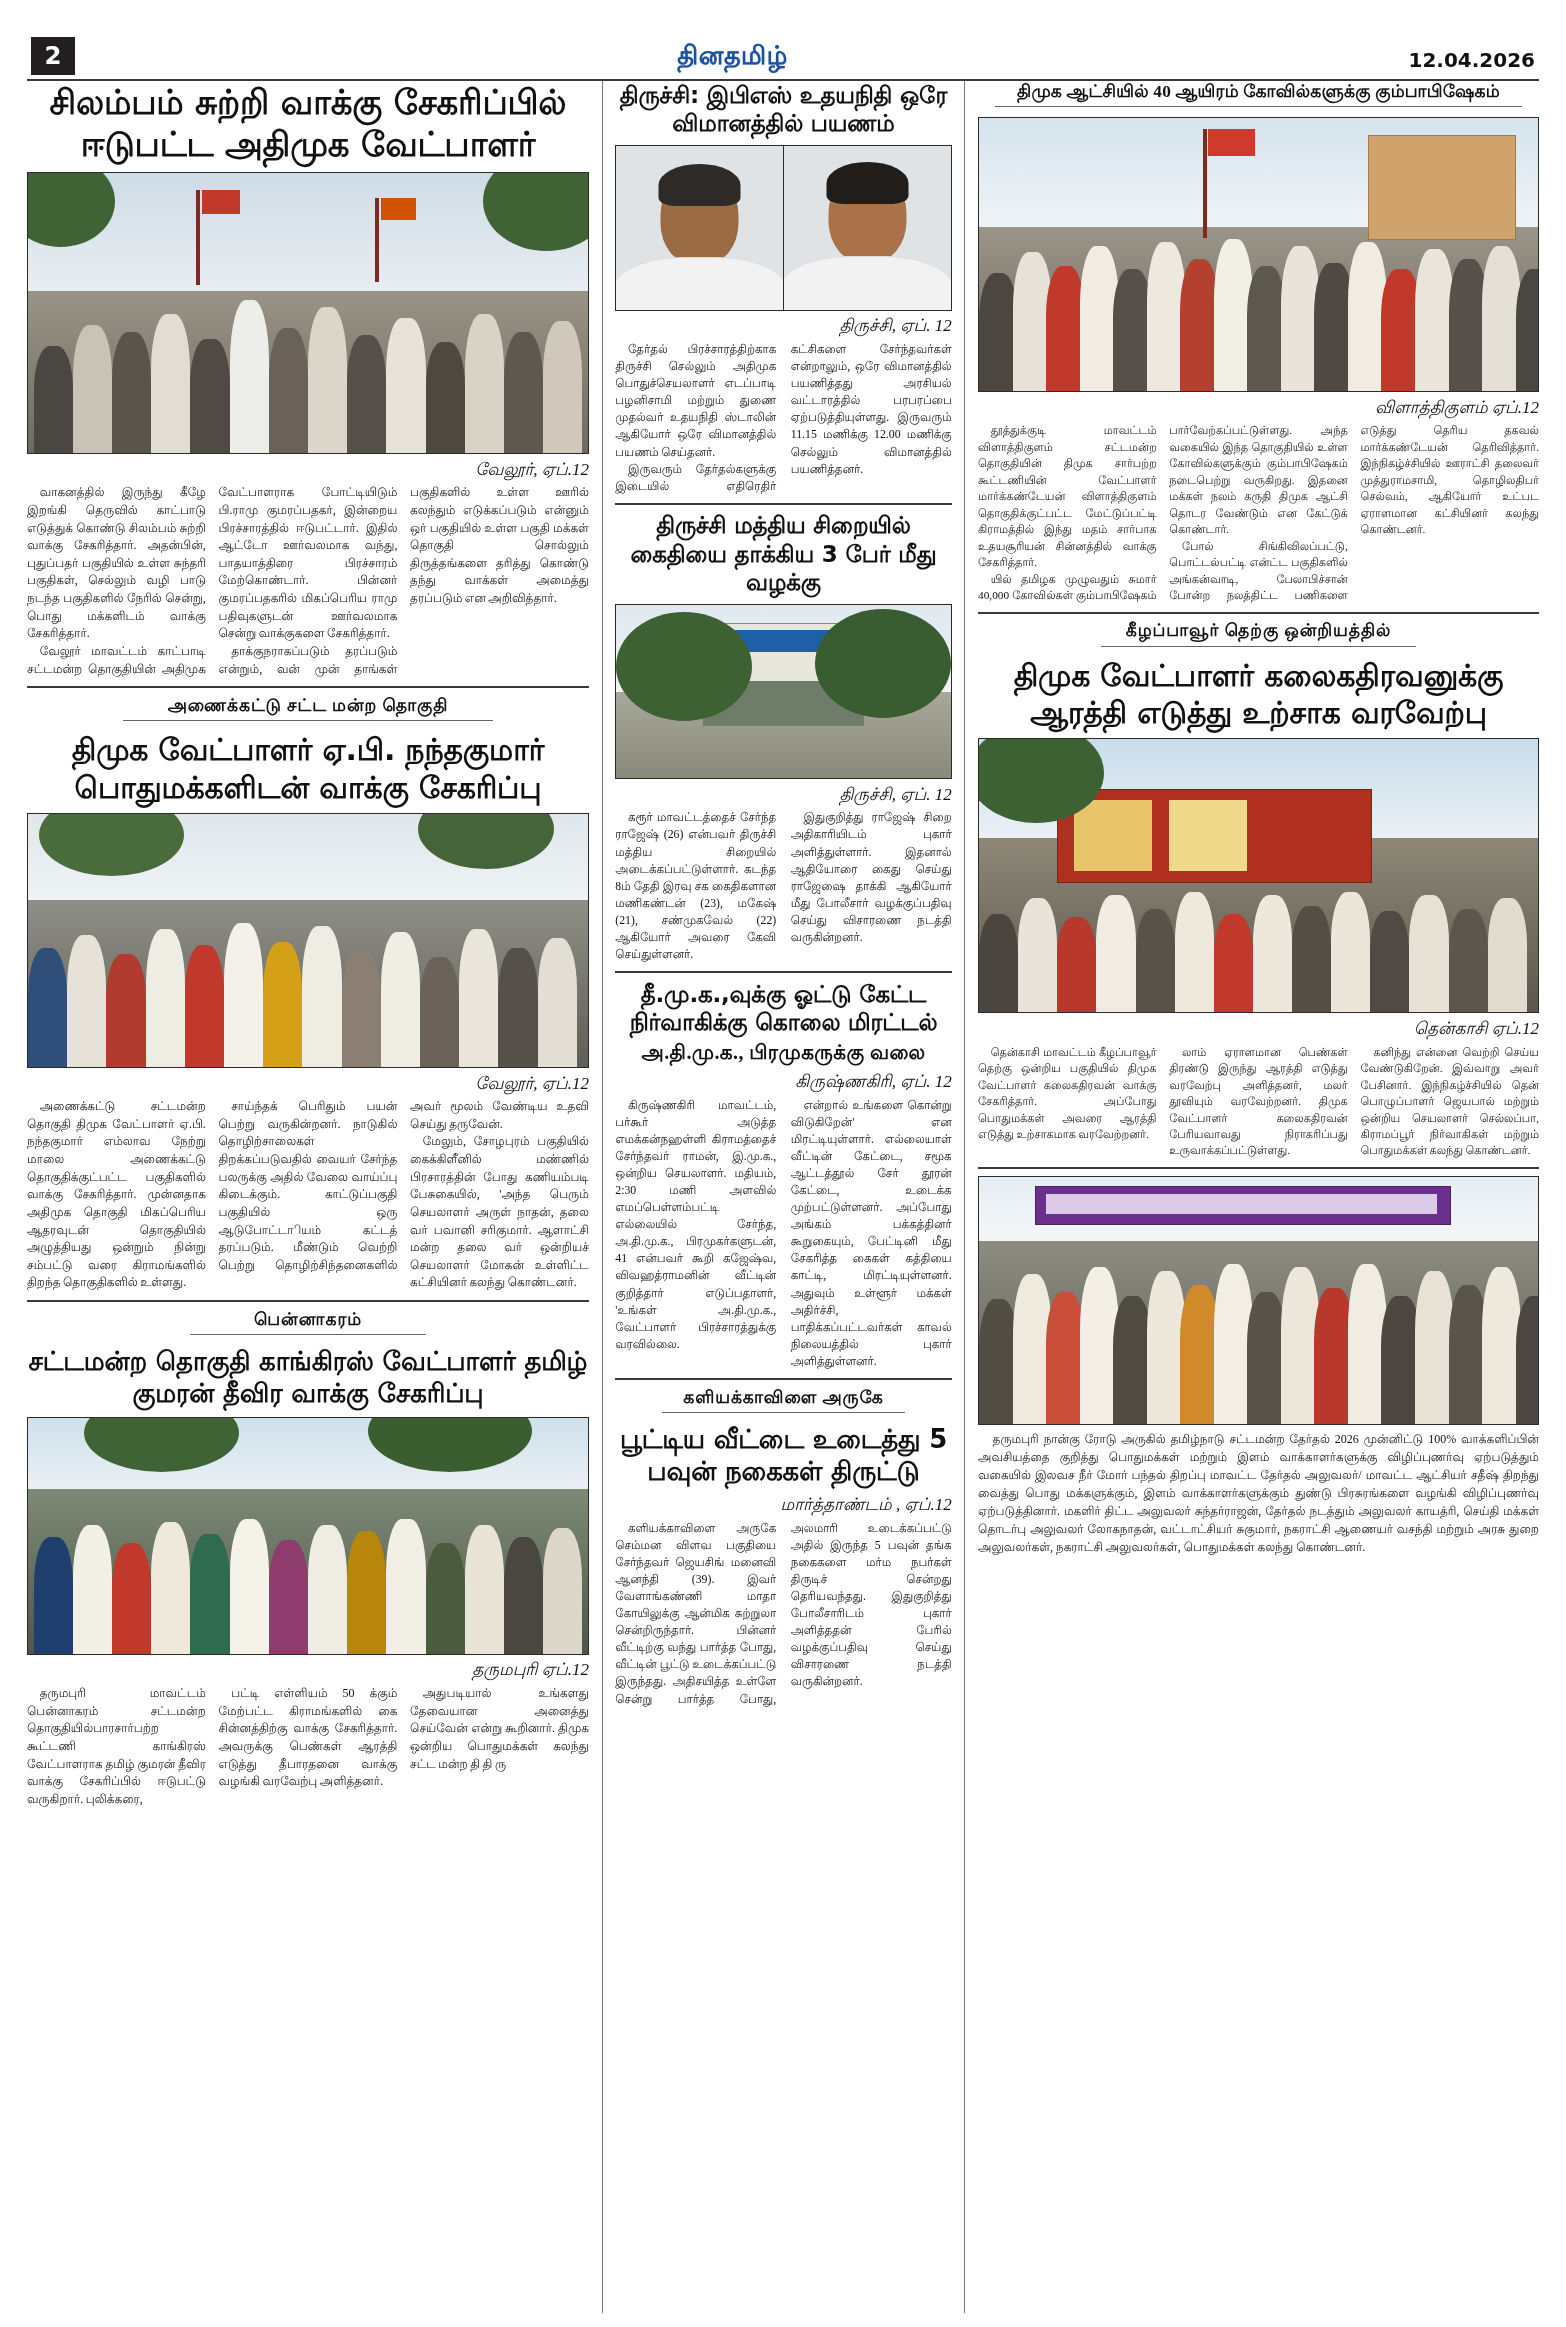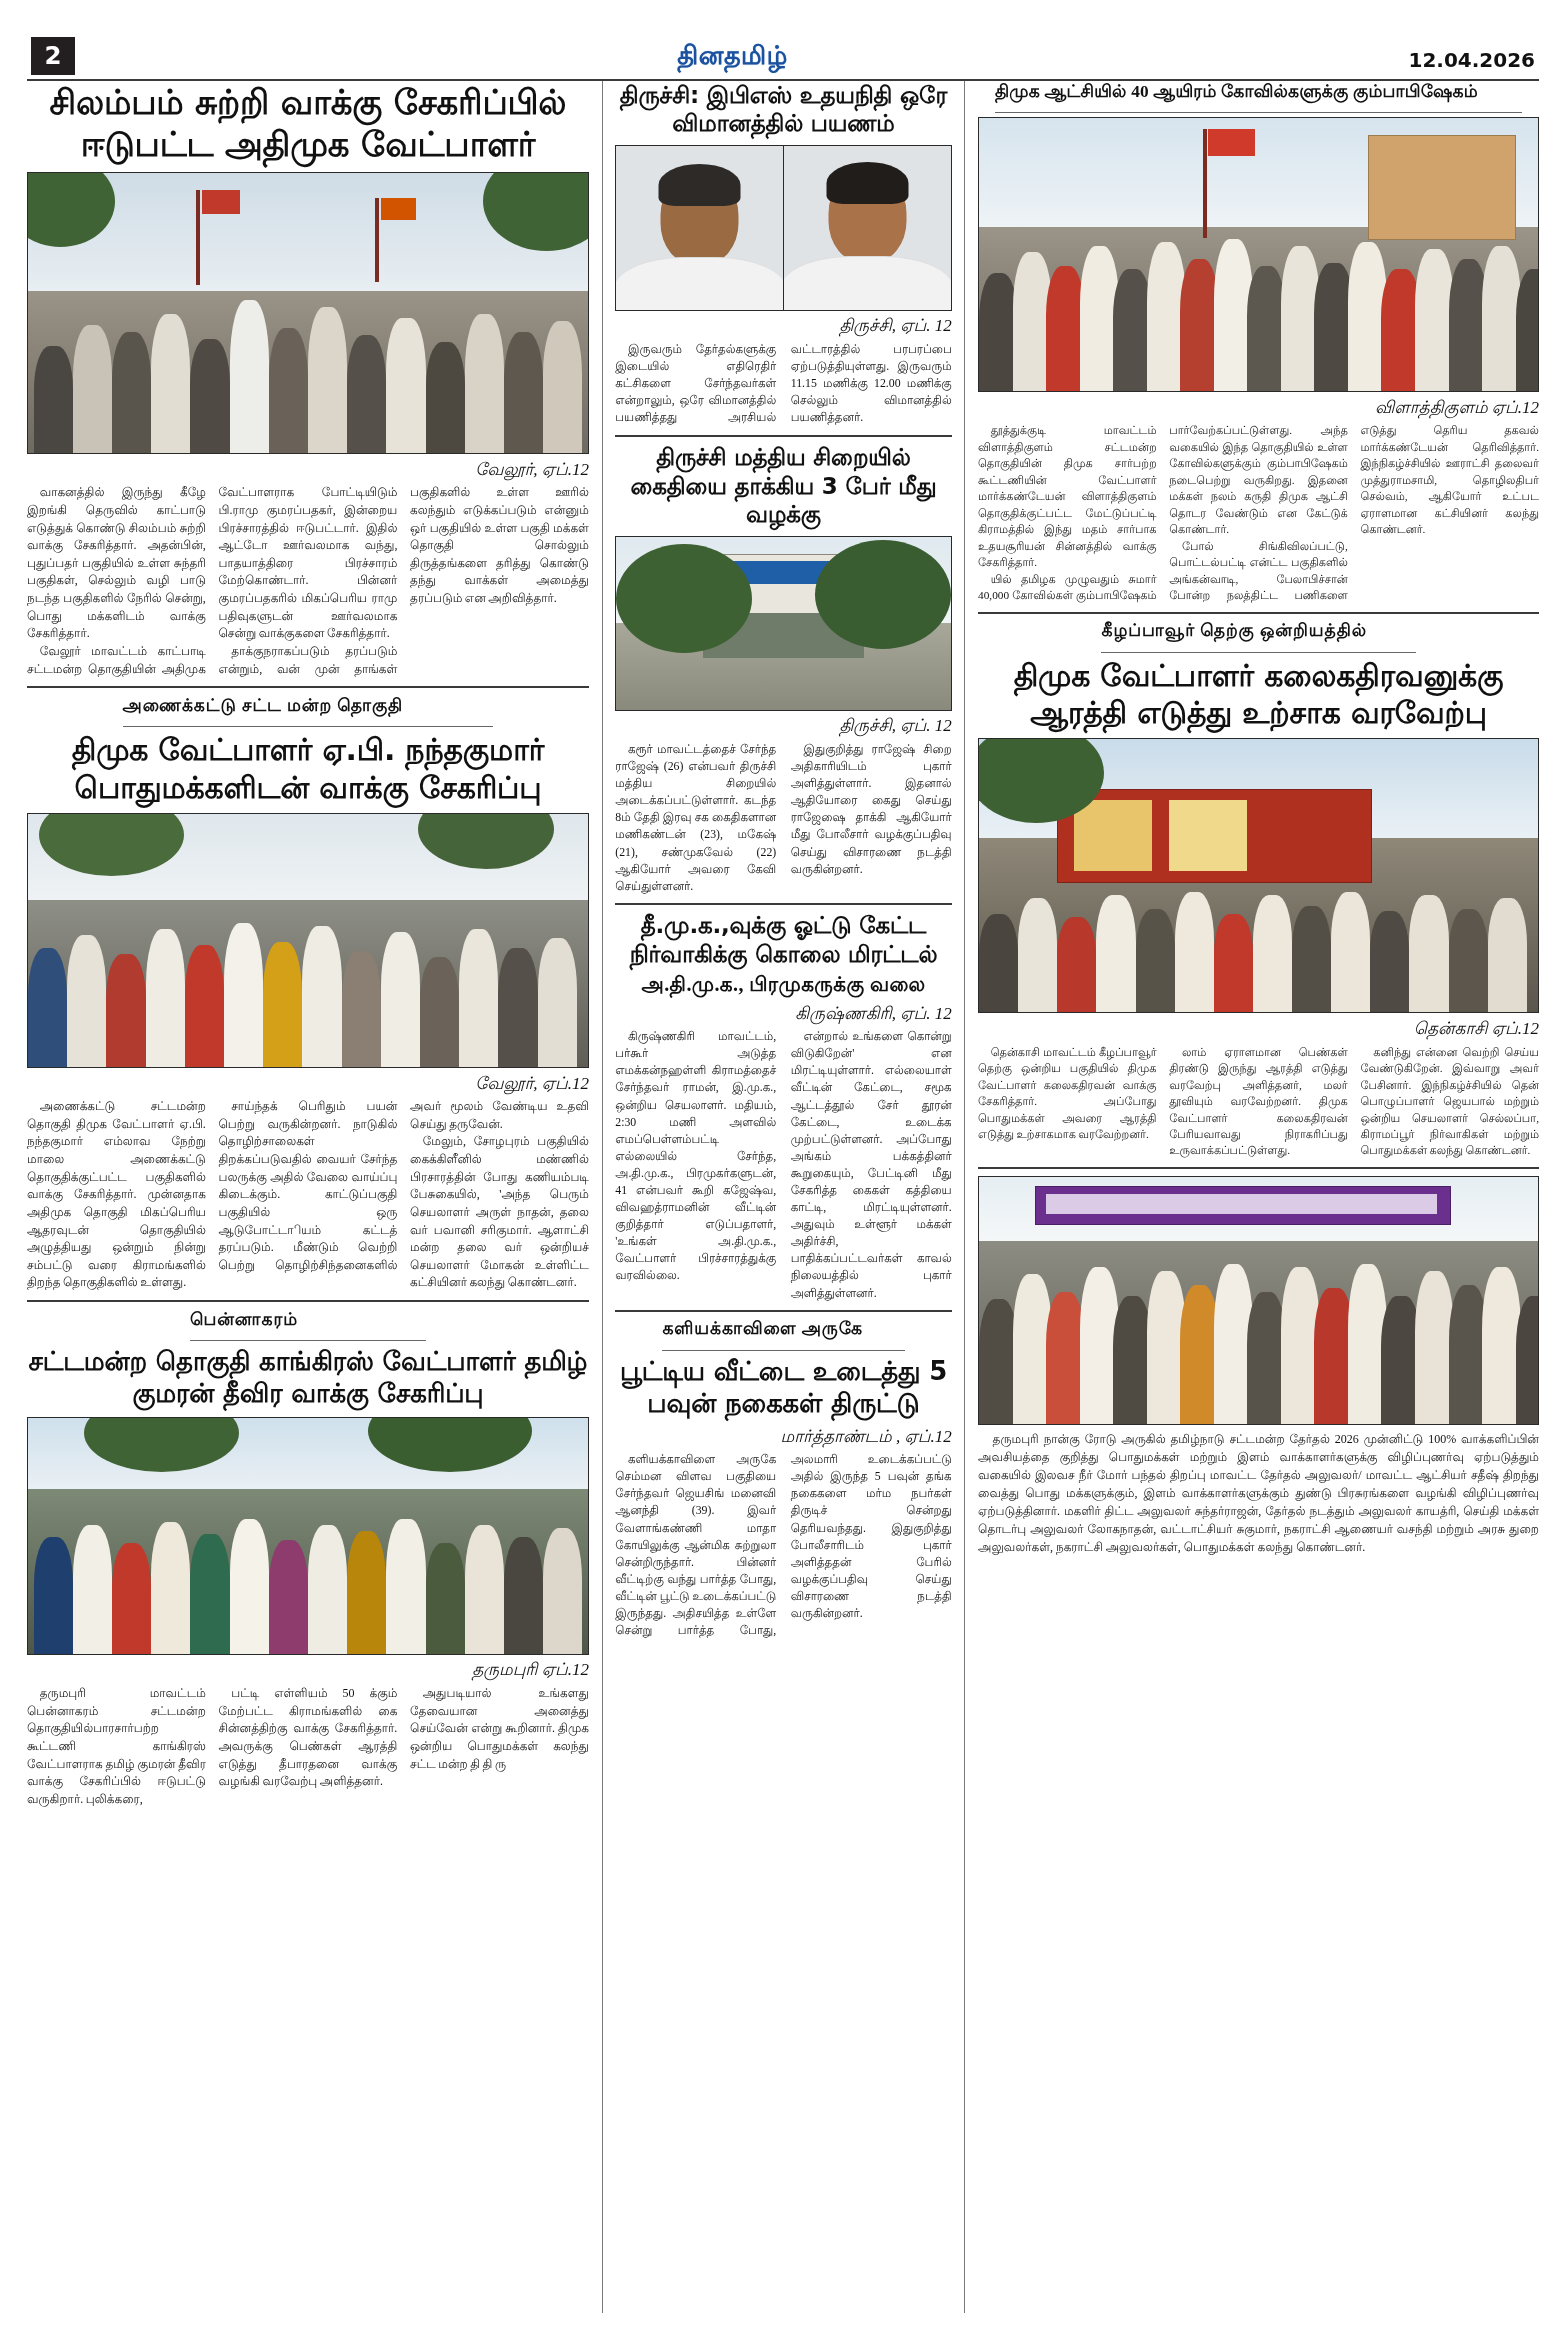--- a/index.html
+++ b/index.html
@@ -60,27 +60,27 @@
   }
   .col{box-sizing:border-box;}
   .col-a{width:575px;padding-right:12.7px;}
   .col-b{width:364px;padding:0 12.7px;border-left:0.9px solid #7a7a7a;border-right:0.9px solid #7a7a7a;}
   .col-c{width:574px;padding-left:12.7px;}
 
   
   .hr-art{border:0;border-top:2.7px solid #3a3a3a;margin:8.2px 0 6.4px 0;}
 
   .kicker{
-    text-align:left;
+    text-align:center;
     font-family:"Liberation Serif","DejaVu Serif",serif;
     font-weight:700;
     font-size:17.3px;
     letter-spacing:0.9px;
-    padding:0 0 10px 0;
-    margin:0 auto 4px auto;
+    padding:0 0 4px 0;
+    margin:0 auto 10px auto;
     width:66%;
     border-bottom:0.9px solid #666;
     line-height:1.25;
   }
   .kicker.wide{width:94%;font-size:17.3px;letter-spacing:0.2px;}
 
   h1.headline{
     margin:0 0 7.3px 0;
     text-align:center;
     font-family:"DejaVu Sans","Liberation Sans",sans-serif;
@@ -311,20 +311,21 @@
               <div class="hair" style="background:#201d1b"></div>
               <div class="head" style="margin-top:-31px;background:#a97249"></div>
               <div class="shirt"></div>
             </div>
           </div>
         </div>
 
         <div class="caption">திருச்சி, ஏப். 12</div>
 
         <div class="body2">
+          <p>தேர்தல் பிரச்சாரத்திற்காக திருச்சி செல்லும் அதிமுக பொதுச்செயலாளர் எடப்பாடி பழனிசாமி மற்றும் துணை முதல்வர் உதயநிதி ஸ்டாலின் ஆகியோர் ஒரே விமானத்தில் பயணம் செய்தனர்.</p>
           <p>இருவரும் தேர்தல்களுக்கு இடையில் எதிரெதிர் கட்சிகளை சேர்ந்தவர்கள் என்றாலும், ஒரே விமானத்தில் பயணித்தது அரசியல் வட்டாரத்தில் பரபரப்பை ஏற்படுத்தியுள்ளது. இருவரும் 11.15 மணிக்கு 12.00 மணிக்கு செல்லும் விமானத்தில் பயணித்தனர்.</p>
         </div>
       </div>
 
       <hr class="hr-art">
 
       <div>
         <h1 class="headline h-sm">திருச்சி மத்திய சிறையில் கைதியை தாக்கிய 3 பேர் மீது வழக்கு</h1>
 
         <div class="photo" style="height:173px">

